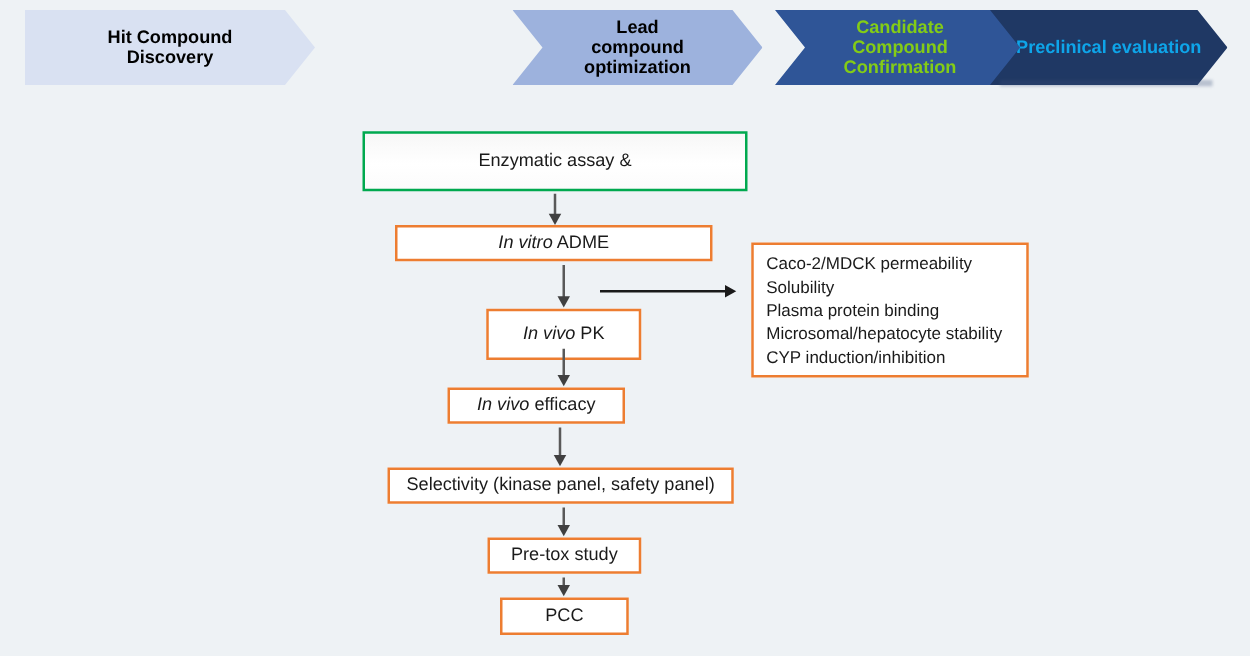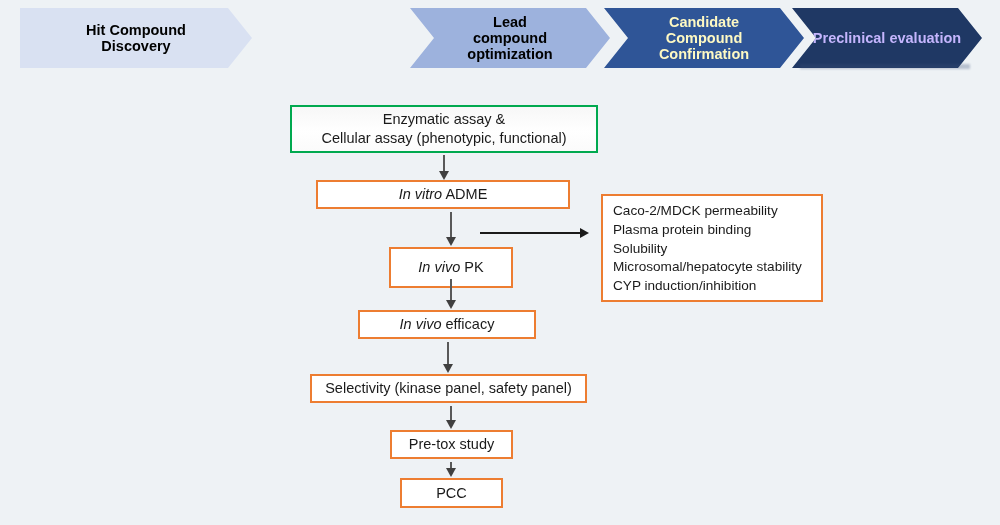--- a/index.html
+++ b/index.html
@@ -51,30 +51,30 @@
     -webkit-clip-path: polygon(0 0, 152px 0, 176px 50%, 152px 100%, 0 100%, 24px 50%);
     clip-path: polygon(0 0, 152px 0, 176px 50%, 152px 100%, 0 100%, 24px 50%);
   }
   .chev-2 {
     left: 410px; width: 200px;
     background: #9db2dd;
     -webkit-clip-path: polygon(0 0, 176px 0, 200px 50%, 176px 100%, 0 100%, 24px 50%);
     clip-path: polygon(0 0, 176px 0, 200px 50%, 176px 100%, 0 100%, 24px 50%);
   }
   .chev-3 {
-    left: 604px; width: 200px;
+    left: 620px; width: 200px;
     background: #2f5597;
-    color: #fef9c3;
+    color: #84cc16;
     -webkit-clip-path: polygon(0 0, 176px 0, 200px 50%, 176px 100%, 0 100%, 24px 50%);
     clip-path: polygon(0 0, 176px 0, 200px 50%, 176px 100%, 0 100%, 24px 50%);
   }
   .chev-4 {
     left: 792px; width: 190px;
     background: #1f3864;
-    color: #c4b5fd;
+    color: #0ea5e9;
     -webkit-clip-path: polygon(0 0, 166px 0, 190px 50%, 166px 100%, 0 100%, 24px 50%);
     clip-path: polygon(0 0, 166px 0, 190px 50%, 166px 100%, 0 100%, 24px 50%);
   }
   .chev-shadow {
     position: absolute;
     left: 800px;
     top: 64px;
     width: 170px;
     height: 5px;
     background: rgba(60,80,120,0.30);
@@ -99,21 +99,21 @@
     background: linear-gradient(#f7f7f7, #ffffff 55%, #fbfbfb);
   }
   .fbox.orange { border: 2.2px solid #ed7d31; }
 
   .it { font-style: italic; }
 
   
   #box-assay      { left: 290px; top: 105px; width: 308px; height: 48px; justify-content: center; }
   #box-invitro    { left: 316px; top: 180px; width: 254px; height: 29px; }
   #box-invivopk   { left: 389px; top: 247px; width: 124px; height: 41px; }
-  #box-efficacy   { left: 358px; top: 310px; width: 178px; height: 29px; }
+  #box-efficacy   { left: 358px; top: 310px; width: 142px; height: 29px; }
   #box-selectivity{ left: 310px; top: 374px; width: 277px; height: 29px; }
   #box-pretox     { left: 390px; top: 430px; width: 123px; height: 29px; }
   #box-pcc        { left: 400px; top: 478px; width: 103px; height: 30px; }
 
   
   #side-panel {
     position: absolute;
     left: 601px; top: 194px;
     width: 222px; height: 108px;
     box-sizing: border-box;
@@ -201,37 +201,36 @@
       <span>Preclinical evaluation</span><br>
     </span>
   </div>
 
   <div class="chev-shadow"></div>
 </div>
 
 <div class="fbox green" id="box-assay">
   <span>
     <span>Enzymatic assay &amp;</span><br>
-    <span>Cellular assay (phenotypic, functional)</span>
   </span>
 </div>
 
 <div class="v-arrow" id="arr-1"></div>
 
 <div class="fbox orange" id="box-invitro">
   <span><span class="it">In vitro</span><span> ADME</span></span>
 </div>
 
 <div class="v-arrow" id="arr-2"></div>
 <div class="h-arrow" id="arr-h"></div>
 
 <div id="side-panel">
   <div class="pitem">Caco-2/MDCK permeability</div>
+  <div class="pitem">Solubility</div>
   <div class="pitem">Plasma protein binding</div>
-  <div class="pitem">Solubility</div>
   <div class="pitem">Microsomal/hepatocyte stability</div>
   <div class="pitem">CYP induction/inhibition</div>
 </div>
 
 <div class="fbox orange" id="box-invivopk">
   <span><span class="it">In vivo</span><span> PK</span></span>
 </div>
 
 <div class="v-arrow" id="arr-3"></div>
 

